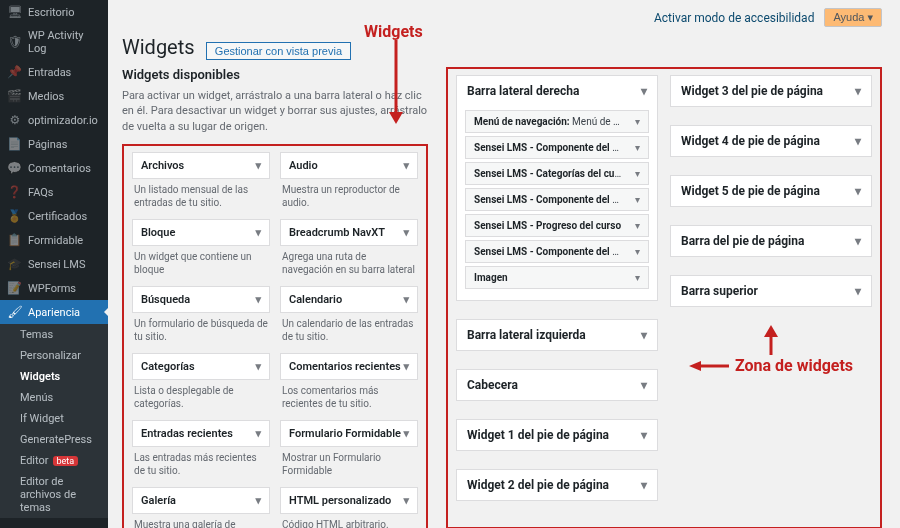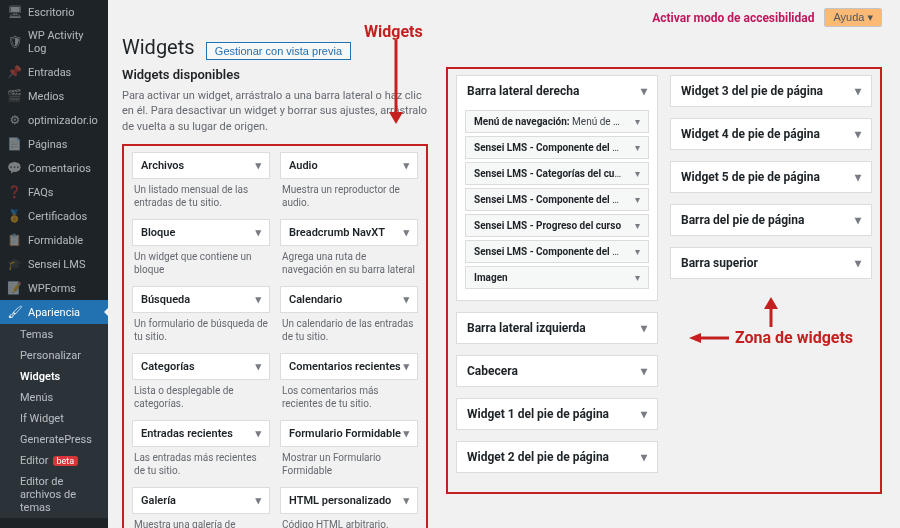--- a/index.html
+++ b/index.html
@@ -16,41 +16,41 @@
   .menu-item.current .ico{opacity:1;}
   .submenu { background: #2c3338; }
   .submenu .sub-item { padding: 4px 8px 4px 20px; font-size: 11px; color: rgba(240,246,252,.7); cursor: pointer; }
   .submenu .sub-item.current { color: #fff; font-weight: 600; }
   .badge-beta { background:#d63638; color:#fff; border-radius:3px; padding:0 4px; font-size:9px; margin-left:4px;}
 
   
   .main { flex: 1; padding: 6px 18px 10px 14px; overflow-y: auto; position: relative; }
   .main::-webkit-scrollbar{width:0;}
   .topbar { display: flex; justify-content: flex-end; align-items: center; gap: 10px; font-size: 12px; padding: 2px 0 6px; }
-  .top-link { color: #be185d; text-decoration: none; cursor:pointer;font-weight:bold;}
+  .top-link { color: #0c4a6e; text-decoration: none; cursor:pointer;}
   .help-btn { border: 1px solid #c3c4c7; padding: 2px 8px; background: #fdba74; cursor: pointer; font-size:11px; border-radius:2px; color:#50575e;}
   h1.title { font-size: 20px; font-weight: 400; color:#1d2327; display: inline-block; margin-right:8px; padding:2px 0;}
   .manage-btn { border:1px solid #2271b1; color:#2271b1; padding:2px 8px; font-size:11px; background:#f6f7f7; cursor:pointer; border-radius:0; vertical-align:middle;text-align:center;}
 
   .columns { display: flex; gap: 18px; margin-top: 6px; }
   .col { flex: 1; min-width: 0;}
   .col h3 { font-size: 13px; font-weight: 600; margin-bottom: 6px; color:#1d2327;}
   .col p.desc { font-size: 11px; color:#646970; line-height:1.4; margin-bottom:10px; max-width:310px;}
 
   
   .avail-box { border: 2px solid #c4201f; padding: 6px 8px 8px; }
   .avail-grid { display: grid; grid-template-columns: 1fr 1fr; gap: 4px 10px; }
   .widget-item { border:1px solid #dcdcde; background:#fff; padding:6px 8px; font-size:11px; font-weight:600; color:#1d2327; display:flex; justify-content:space-between; cursor:move; }
   .widget-item .tri { color:#787c82; font-size:11px;}
   .widget-desc { font-size: 10px; color:#646970; line-height:1.3; padding: 4px 2px 6px;}
 
   
   .areas-box{ border: 2px solid #c4201f; padding:6px 8px 8px; display:flex; gap:12px;}
   .areas-col{flex:1; min-width:0;}
-  .area { border:1px solid #dcdcde; background:#fff; margin-bottom:11px;}
+  .area { border:1px solid #dcdcde; background:#fff; margin-bottom:18px;}
   .area-head { padding:8px 10px; font-weight:700; font-size:12px; display:flex; justify-content:space-between; align-items:center; cursor:pointer; color:#1d2327;}
   .area-body { padding:4px 8px 8px;}
   .placed { border:1px solid #dcdcde; padding:5px 8px; font-size:10px; display:flex; align-items:center; justify-content:space-between; margin-bottom:3px; background:#f6f7f7; cursor:pointer;}
   .placed b{font-weight:700; color:#1d2327;}
   .placed span.lbl{white-space:nowrap; overflow:hidden; text-overflow:ellipsis; max-width:150px; display:inline-block;}
   .tri{color:#787c82;}
 
   
   .anno { position: absolute; color:#c4201f; font-weight:700; font-size:16px; pointer-events:none;}
   .arrow-svg{position:absolute; pointer-events:none;}

